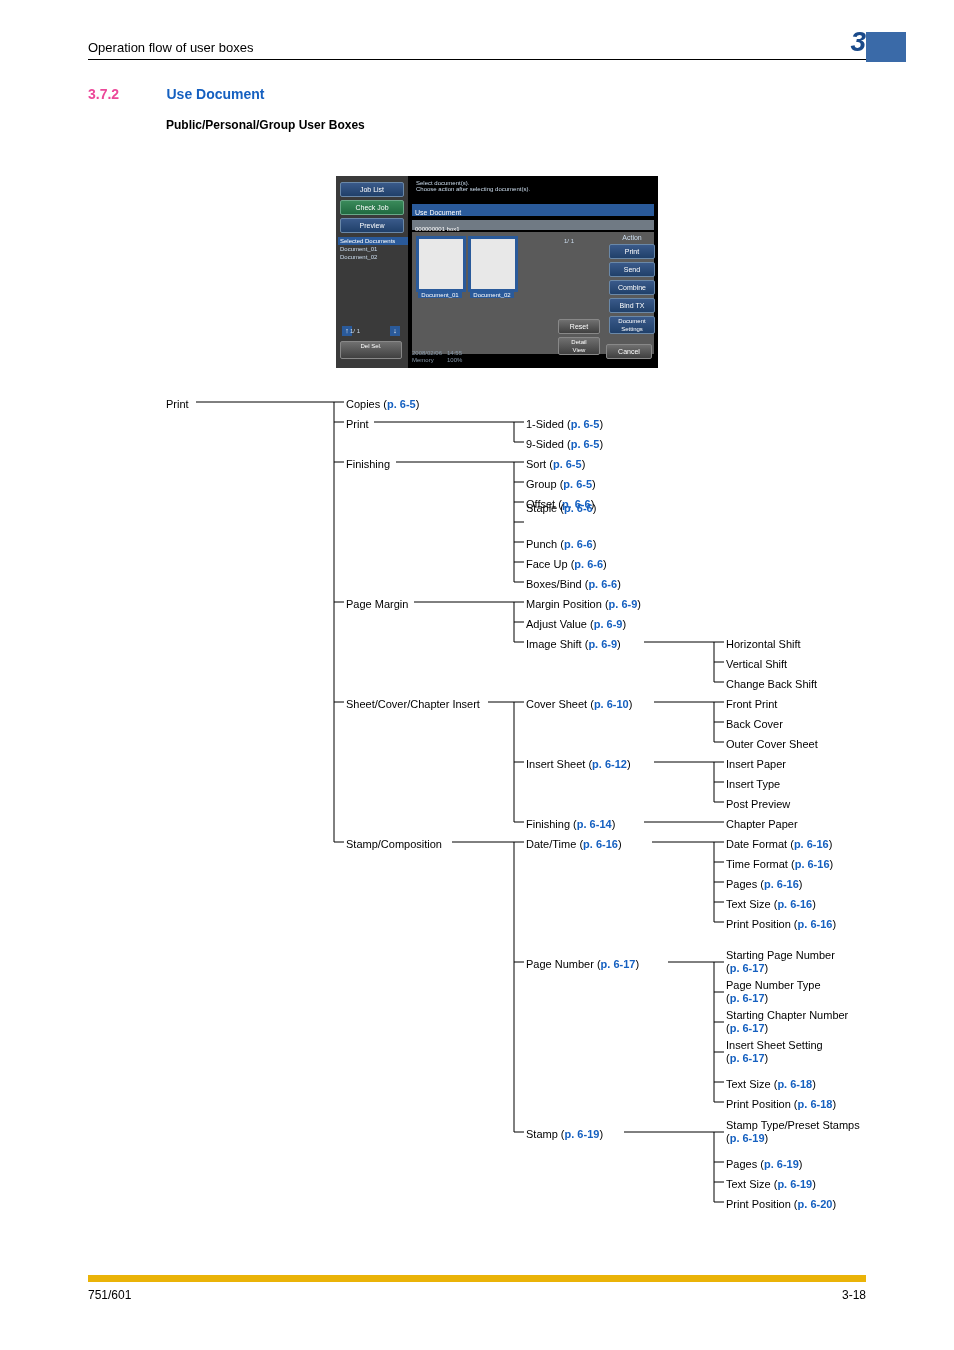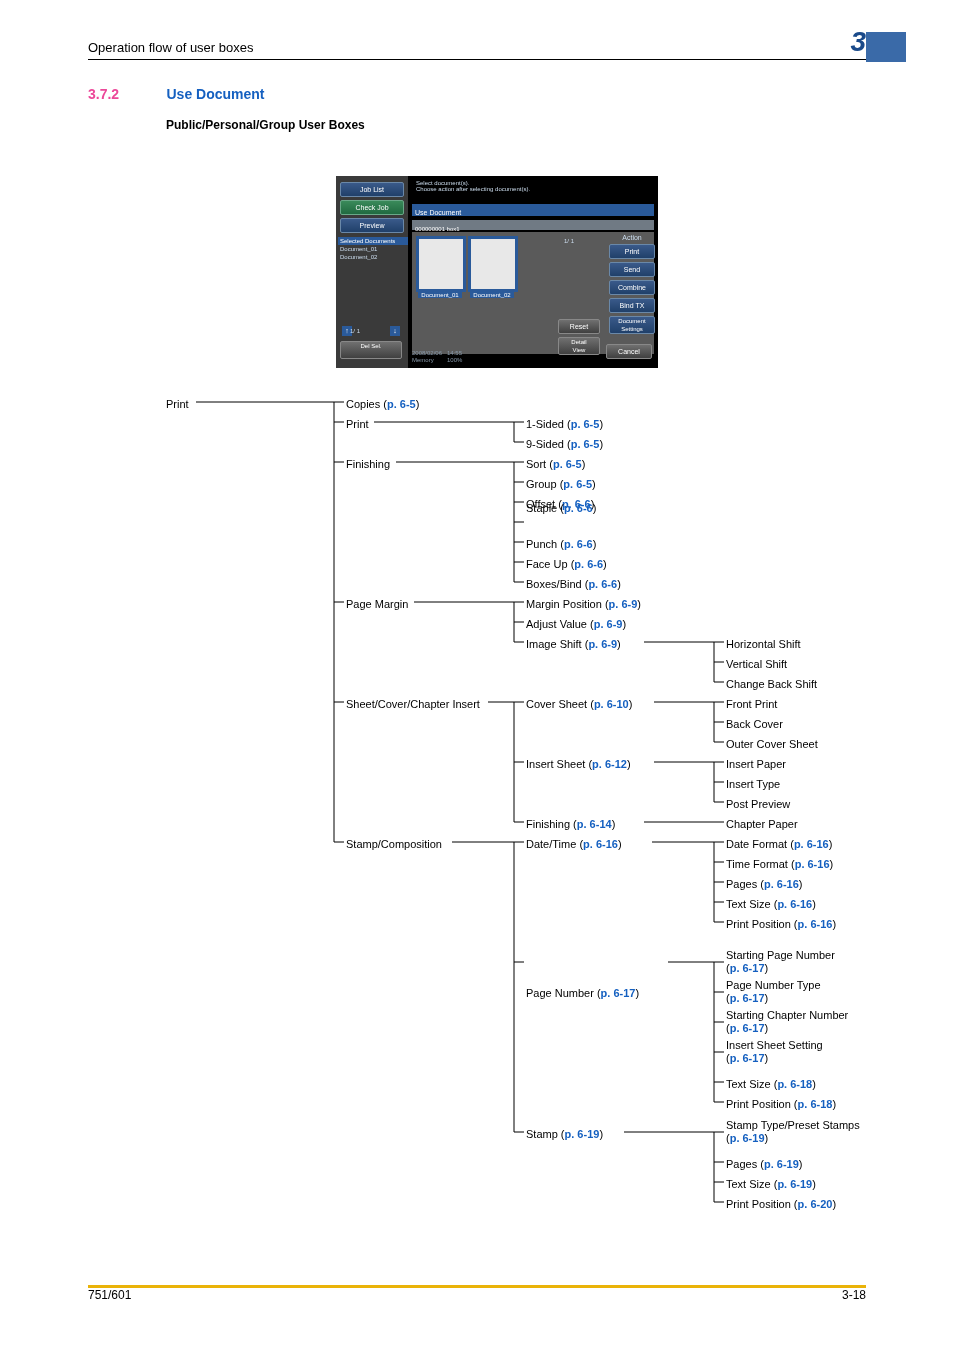--- a/index.html
+++ b/index.html
@@ -37,21 +37,21 @@
   .selhdr{font-size:6px;color:#fff;background:#2a5a9a;display:block;width:66px;text-align:left;padding:1px 2px;margin:4px 0 0 2px}
   .selitem{font-size:6px;color:#cde;display:block;padding:1px 4px}
 
   
   .linkref{color:#1560c0;font-weight:bold}
   .tree{position:absolute;font-size:11px;line-height:20px}
   .lbl{position:absolute;white-space:nowrap}
   svg.lines{position:absolute;left:0;top:0;pointer-events:none}
   svg.lines line{stroke:#000;stroke-width:1}
 
-  .footer{position:absolute;left:88px;right:88px;bottom:48px;border-top:3px solid #eab308;font-size:12px}
+  .footer{position:absolute;left:88px;right:88px;bottom:48px;border-top:7px solid #eab308;padding-top:6px;font-size:12px}
   .footer .fl{float:left}
   .footer .fr{float:right}
 </style>
 </head>
 <body>
 <div class="page">
 
 <div class="chapter-bar"></div>
 <div class="hdr">
   <span class="hdr-title">Operation flow of user boxes</span>
@@ -238,21 +238,21 @@
   <span class="lbl" style="left:360px;top:420px"><span>Finishing</span> (<a class="linkref">p. 6-14</a>)</span>
   <span class="lbl" style="left:560px;top:420px">Chapter Paper</span>
 
   <span class="lbl" style="left:360px;top:440px"><span>Date/Time</span> (<a class="linkref">p. 6-16</a>)</span>
   <span class="lbl" style="left:560px;top:440px"><span>Date Format</span> (<a class="linkref">p. 6-16</a>)</span>
   <span class="lbl" style="left:560px;top:460px"><span>Time Format</span> (<a class="linkref">p. 6-16</a>)</span>
   <span class="lbl" style="left:560px;top:480px"><span>Pages</span> (<a class="linkref">p. 6-16</a>)</span>
   <span class="lbl" style="left:560px;top:500px"><span>Text Size</span> (<a class="linkref">p. 6-16</a>)</span>
   <span class="lbl" style="left:560px;top:520px"><span>Print Position</span> (<a class="linkref">p. 6-16</a>)</span>
 
-  <span class="lbl" style="left:360px;top:589px"><span>Page Number</span> (<a class="linkref">p. 6-17</a>)</span>
+  <span class="lbl" style="left:360px;top:560px"><span>Page Number</span> (<a class="linkref">p. 6-17</a>)</span>
   <span class="lbl" style="left:560px;top:555px;line-height:13px"><span>Starting Page Number</span><br>(<a class="linkref">p. 6-17</a>)</span>
   <span class="lbl" style="left:560px;top:585px;line-height:13px"><span>Page Number Type</span><br>(<a class="linkref">p. 6-17</a>)</span>
   <span class="lbl" style="left:560px;top:615px;line-height:13px"><span>Starting Chapter Number</span><br>(<a class="linkref">p. 6-17</a>)</span>
   <span class="lbl" style="left:560px;top:645px;line-height:13px"><span>Insert Sheet Setting</span><br>(<a class="linkref">p. 6-17</a>)</span>
   <span class="lbl" style="left:560px;top:680px"><span>Text Size</span> (<a class="linkref">p. 6-18</a>)</span>
   <span class="lbl" style="left:560px;top:700px"><span>Print Position</span> (<a class="linkref">p. 6-18</a>)</span>
 
   <span class="lbl" style="left:360px;top:730px"><span>Stamp</span> (<a class="linkref">p. 6-19</a>)</span>
   <span class="lbl" style="left:560px;top:725px;line-height:13px"><span>Stamp Type/Preset Stamps</span><br>(<a class="linkref">p. 6-19</a>)</span>
   <span class="lbl" style="left:560px;top:760px"><span>Pages</span> (<a class="linkref">p. 6-19</a>)</span>

